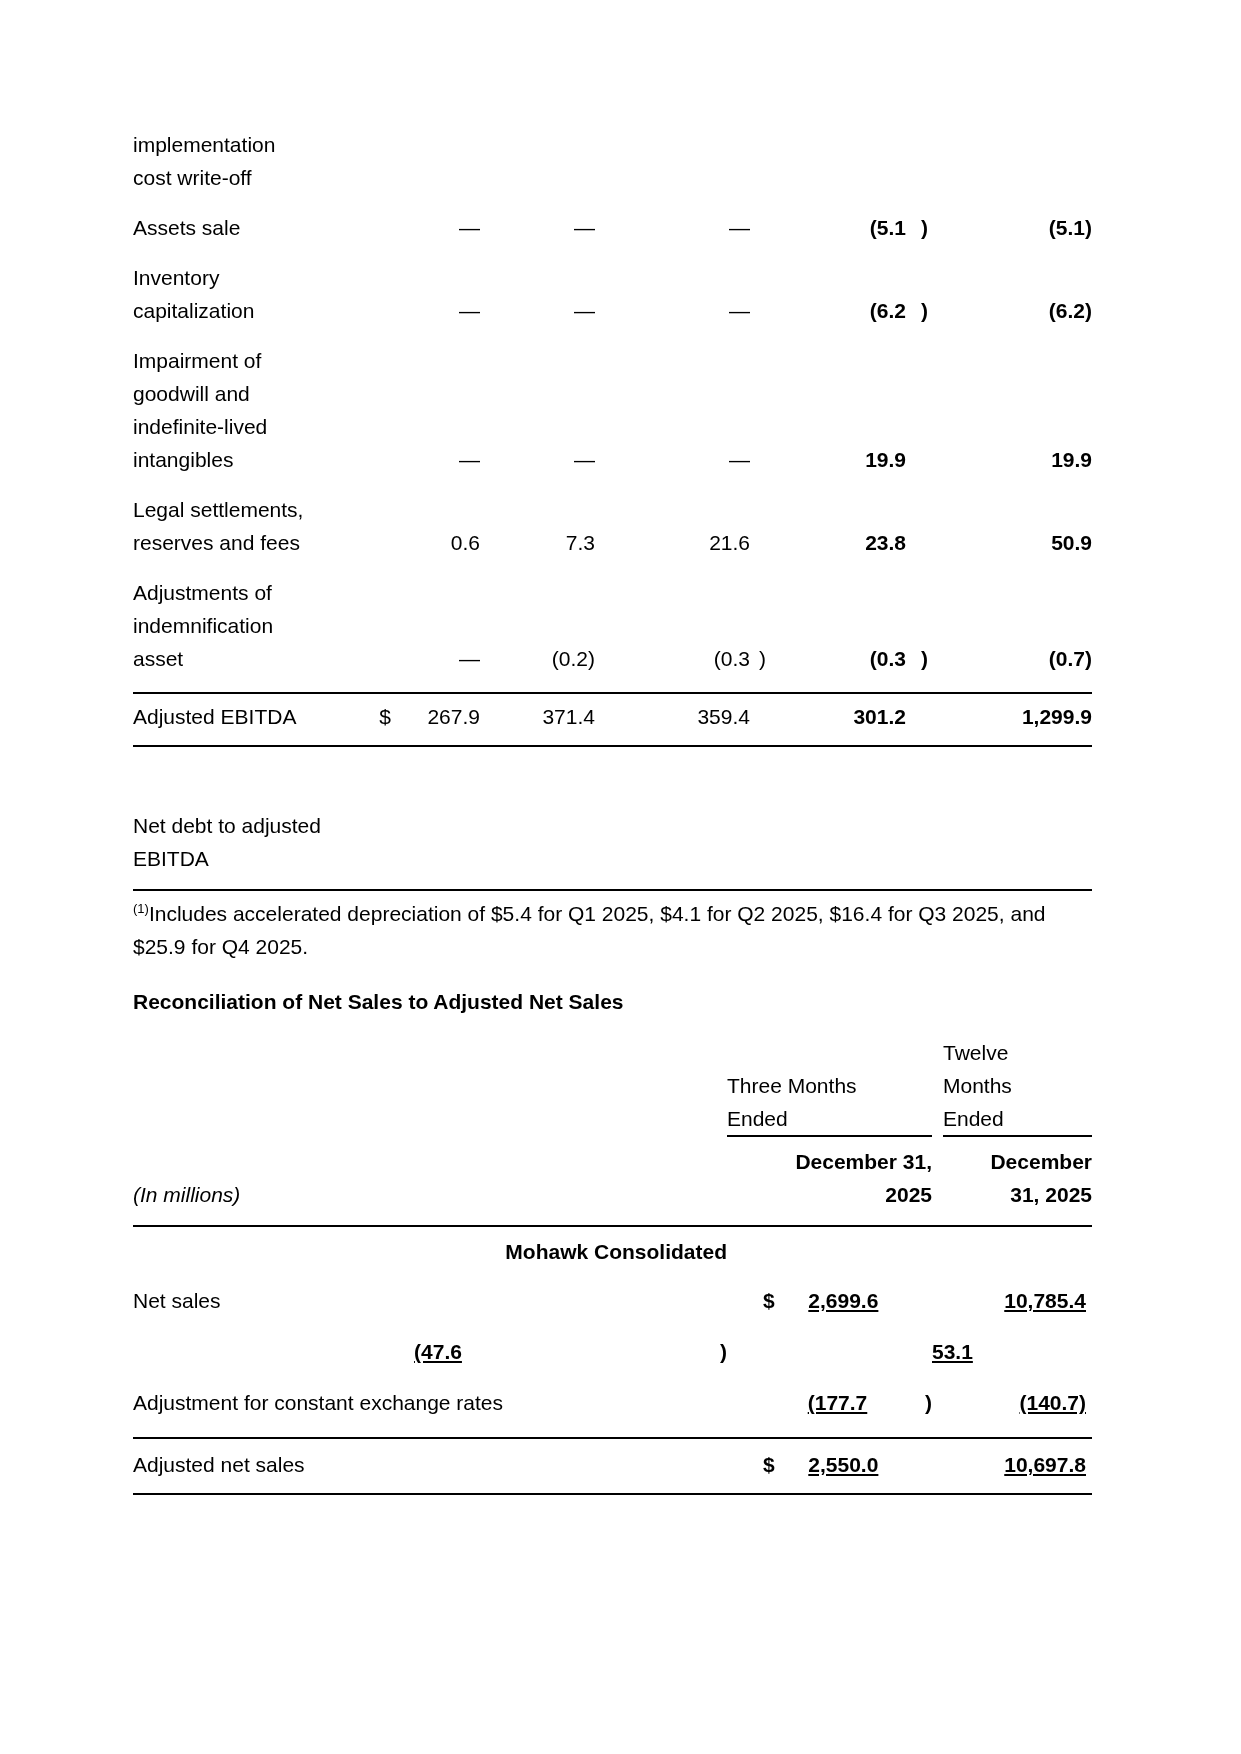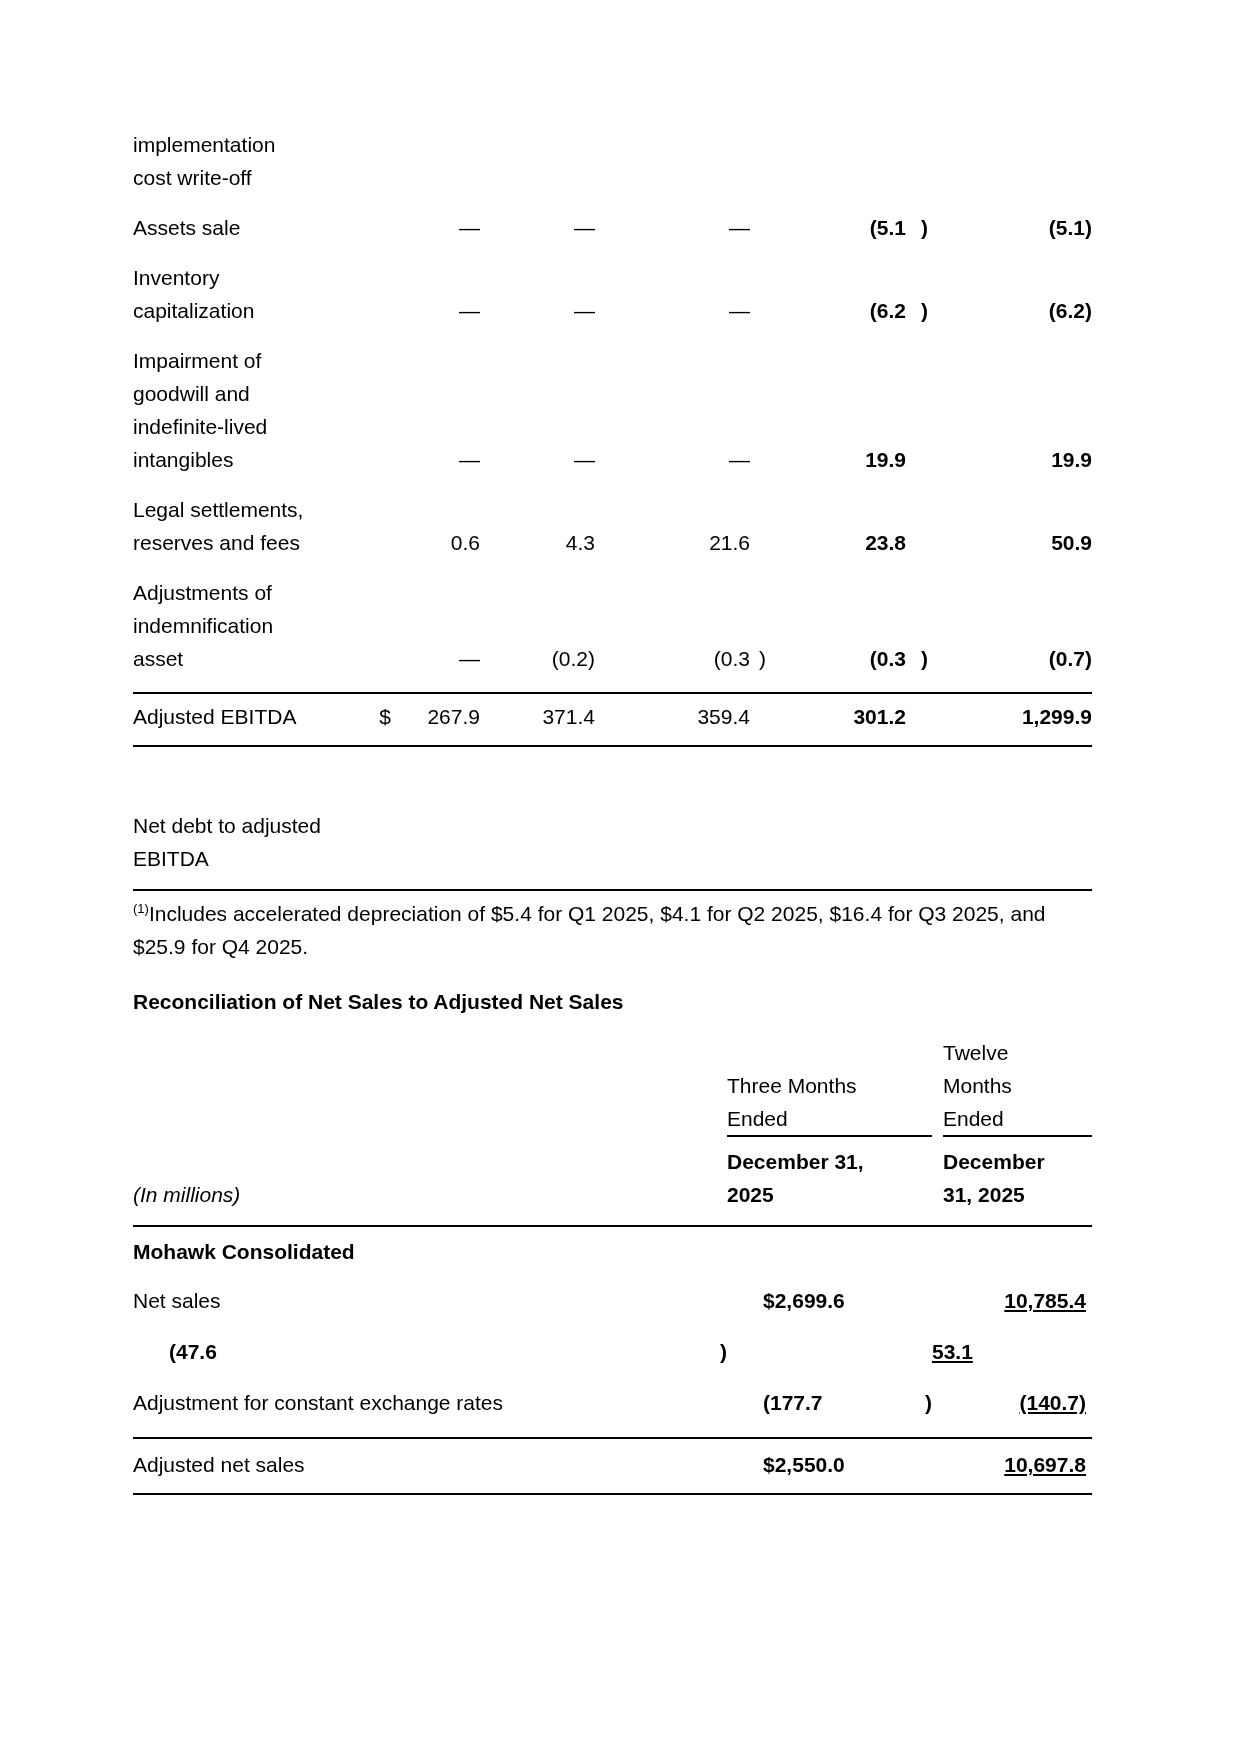--- a/index.html
+++ b/index.html
@@ -7,21 +7,21 @@
     position:relative;
     width:1241px; height:1754px;
     background:#ffffff;
     font-family:"Liberation Sans", sans-serif;
     font-size:21px; color:#000;
     box-sizing:border-box;
     padding:128px 149px 0 133px;
     overflow:hidden;
   }
   .pre { white-space:pre-line; }
-  .b { font-weight:bold; }
+  .b { font-weight:bold;text-align:right; }
   .it { font-style:italic; }
   .num { text-align:right; }
   .rule { border-top:2px solid #000; height:0; }
 
   
   .egrid {
     display:grid;
     grid-template-columns:217px 43px 87px 115px 155px 16px 140px 22px 164px;
     align-items:end;
     line-height:33px;
@@ -46,21 +46,21 @@
   .nsgrid {
     display:grid;
     grid-template-columns:594px 205px 11px 149px;
     align-items:end;
     line-height:33px;
   }
   .ns-head { margin-top:18px; }
   .ns-head .hcell { border-bottom:2px solid #000; }
   .ns-sub { padding-top:8px; margin-bottom:14px; }
   .c1cell { display:flex; padding-left:36px; }
-  .c1cell .vv { flex:1; text-align:left; }
+  .c1cell .vv { flex:1; text-align:center;text-decoration:underline; }
   .c1cell .pp { width:20px; text-align:right; }
   .c2cell { text-align:right; padding-right:6px;text-decoration:underline; }
   .group-row { padding-top:8px; margin-bottom:16px; }
   .nsrow { margin-bottom:18px; }
   .ns-total { padding:9px 0 12px 0; margin-bottom:0; }
 </style>
 </head>
 <body>
 
 <div class="page">
@@ -118,21 +118,21 @@
       <div class="num b">19.9</div>
       <div class="par b"></div>
       <div class="num b">19.9</div>
     </div>
 
     <div class="egrid trow">
       <div class="pre">Legal settlements,
 reserves and fees</div>
       <div></div>
       <div class="num">0.6</div>
-      <div class="num">4.3</div>
+      <div class="num">7.3</div>
       <div class="num">21.6</div>
       <div class="par"></div>
       <div class="num b">23.8</div>
       <div class="par b"></div>
       <div class="num b">50.9</div>
     </div>
 
     <div class="egrid trow">
       <div class="pre">Adjustments of
 indemnification

